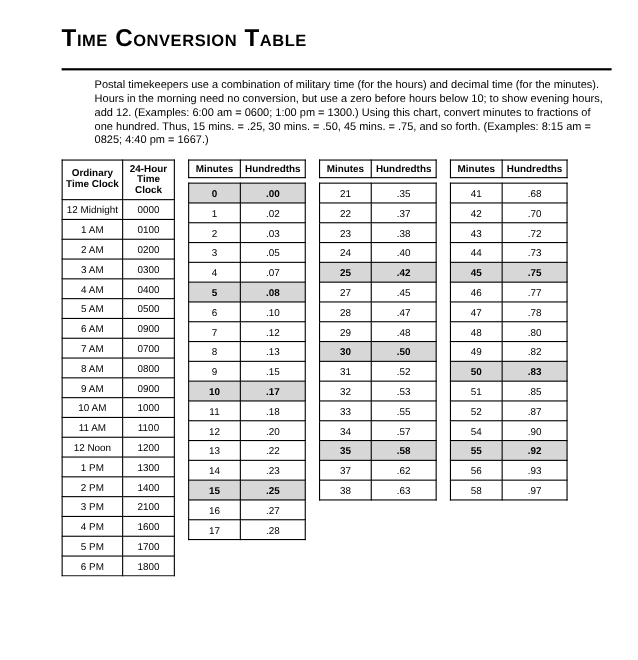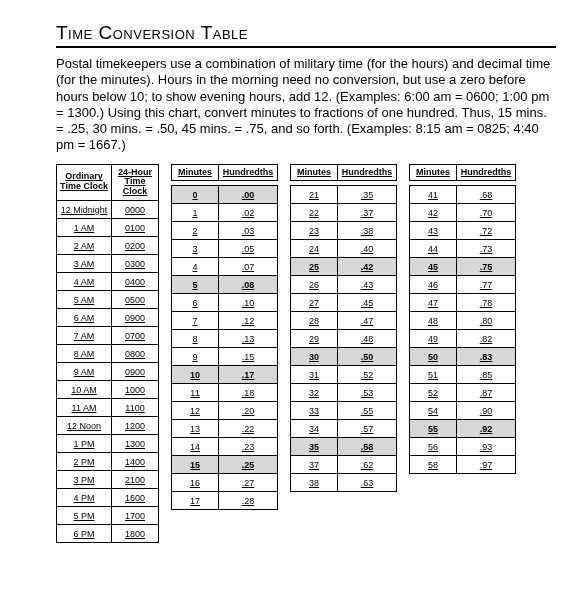--- a/index.html
+++ b/index.html
@@ -9,40 +9,40 @@
     background: #fff;
     color: #000;
     width: 580px;
   }
   .page {
     padding: 18px 24px 0 56px;
     box-sizing: border-box;
   }
   .title {
     font-variant: small-caps;
-    font-size: 19px;
-    font-weight: normal;
+    font-size: 22px;
+    font-weight: bold;
     letter-spacing: 0.5px;
-    margin: 4px 0 2px 0;
+    margin: 4px 0 14px 0;
   }
   .rule {
     height: 2px;
     background: #000;
     margin-bottom: 8px;
   }
   .intro {
-    font-size: 13px;
+    font-size: 10px;
     line-height: 1.25;
     margin-bottom: 10px;
+    margin-left: 30px;
   }
   .tables {
     display: flex;
     gap: 12px;
     align-items: flex-start;
-    text-decoration: underline;
   }
   table {
     border-collapse: collapse;
     font-size: 9px;
   }
   th, td {
     border: 1px solid #000;
     padding: 3.5px 3px;
     text-align: center;
     background: #fff;
@@ -271,24 +271,20 @@
           </tr>
           <tr>
             <td class="min-cell">24</td>
             <td class="hun-cell">.40</td>
           </tr>
           <tr class="shaded">
             <td class="min-cell">25</td>
             <td class="hun-cell">.42</td>
           </tr>
           <tr>
-            <td class="min-cell">26</td>
-            <td class="hun-cell">.43</td>
-          </tr>
-          <tr>
             <td class="min-cell">27</td>
             <td class="hun-cell">.45</td>
           </tr>
           <tr>
             <td class="min-cell">28</td>
             <td class="hun-cell">.47</td>
           </tr>
           <tr>
             <td class="min-cell">29</td>
             <td class="hun-cell">.48</td>

